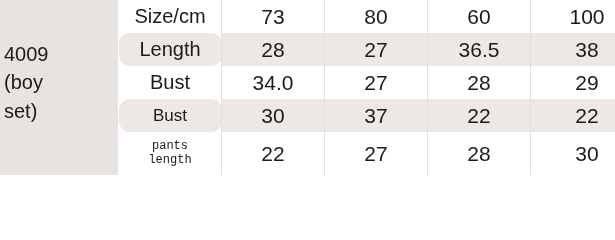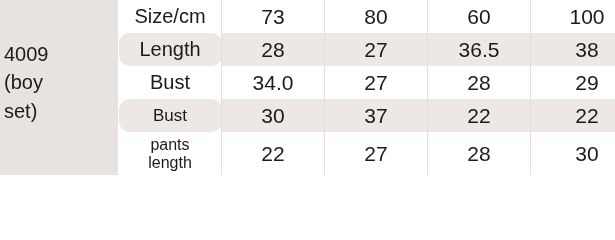--- a/index.html
+++ b/index.html
@@ -71,22 +71,23 @@
   }
   td.val-cell.last-col {
     width: 110px;
   }
 
   
   td.attr-cell.small {
     font-size: 17px;
   }
   td.attr-cell.tiny {
-    font-size: 16px;
+    font-size: 12px;
     line-height: 1.12;
+    font-family: Liberation Mono, monospace;
   }
   td.attr-cell.tiny .attr-label {
     display: block;
     white-space: pre-line;
   }
 
   
   tr.row-plain td.attr-cell,
   tr.row-plain td.val-cell {
     background: #ffffff;

